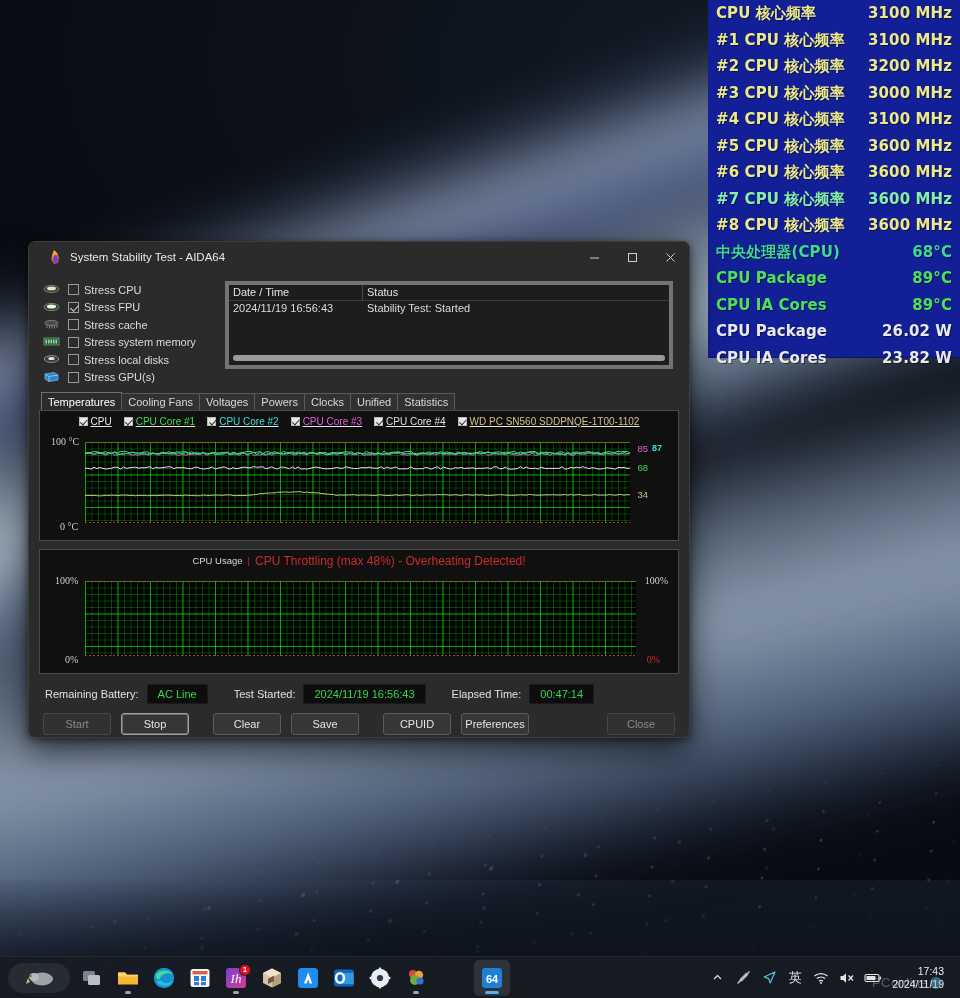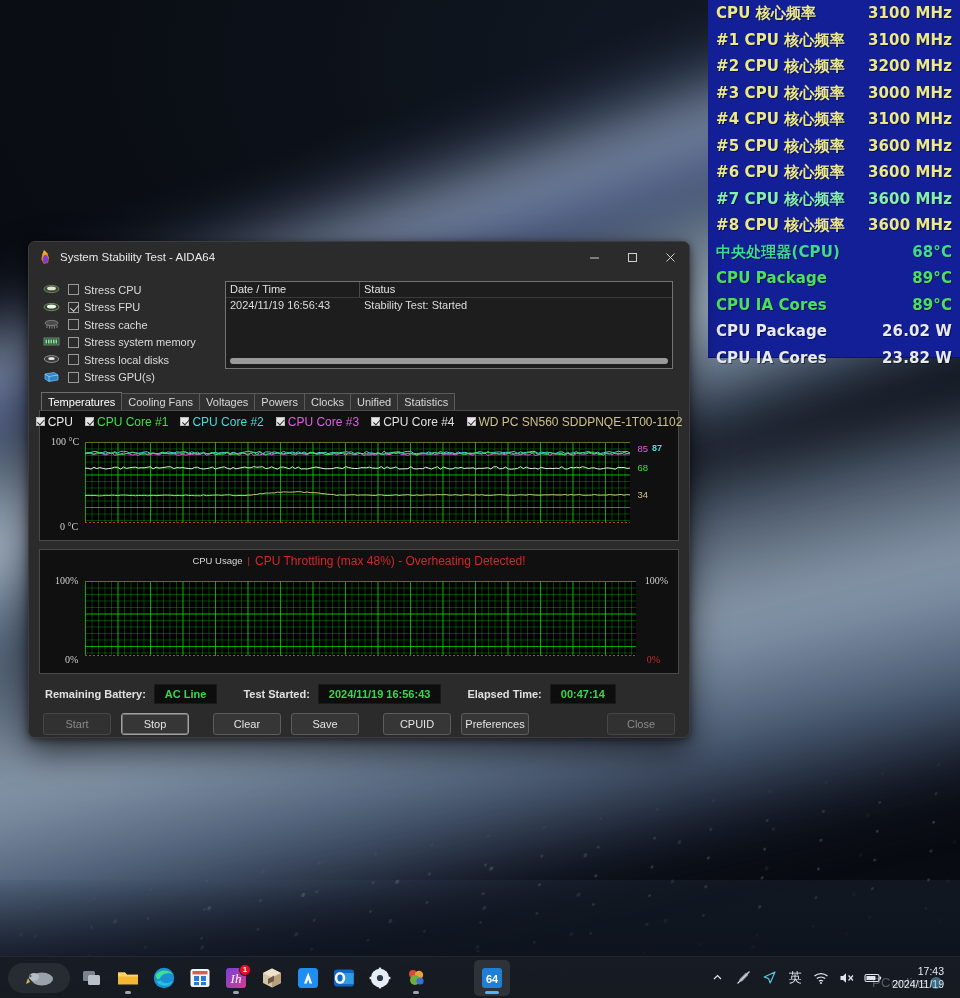--- a/index.html
+++ b/index.html
@@ -134,21 +134,21 @@
     border-radius: 7px;
     box-shadow: 0 14px 34px rgba(0,0,0,.62), 0 2px 8px rgba(0,0,0,.5);
     overflow: hidden;
     color: #e6e6e6;
     font-size: 11px;
   }
   #titlebar {
     height: 31px;
     background: #2b2b2b;
     display: flex; align-items: center;
-    padding-left: 9px;
+    padding-left: 19px;
     border-bottom: 1px solid #2b2b2b;
   }
   #titlebar .app-ico {
     width: 15px; height: 15px; margin-right: 7px;
     position: relative; flex: 0 0 auto;
   }
   .flame {
     position: absolute; left: 2px; top: 0;
     width: 10px; height: 14px;
     background: linear-gradient(180deg, #ffc23a 0%, #f08a1c 45%, #d85a10 100%);
@@ -195,21 +195,21 @@
     border: solid #dcdcdc;
     border-width: 0 1.4px 1.4px 0;
     transform: rotate(42deg);
   }
   .slabel { font-size: 11px; color: #dcdcdc; white-space: nowrap; }
 
   #logbox {
     flex: 1 1 auto;
     margin: 0 16px 0 16px;
     background: #1d1d1d;
-    border: 1px solid #737373;
+    border: 4px solid #737373;
     height: 88px;
     position: relative;
     overflow: hidden;
   }
   .loghead { display: flex; height: 16px; border-bottom: 1px solid #3a3a3a; }
   .lhcell {
     font-size: 11px; color: #e2e2e2;
     padding: 1px 0 0 4px;
     border-right: 1px solid #4a4a4a;
   }
@@ -252,21 +252,21 @@
     border: 1px solid #4a4a4a;
     margin-top: 0;
   }
   #panel1 { height: 131px; position: relative; }
   #panel2 { height: 125px; margin-top: 8px; position: relative; }
 
   #legend {
     display: flex; align-items: center; justify-content: center;
     gap: 12px; height: 18px; padding-top: 3px;
   }
-  .lgitem { display: flex; align-items: center; font-size: 12px; white-space: nowrap; }
+  .lgitem { display: flex; align-items: center; font-size: 10px; white-space: nowrap; text-decoration: underline; }
   .lgcb {
     width: 9px; height: 9px; margin-right: 3px;
     background: #e8e8e8; border: 1px solid #b9b9b9;
     position: relative; flex: 0 0 auto;
   }
   .lgcb::after {
     content: "";
     position: absolute; left: 2.5px; top: 0.3px;
     width: 2.6px; height: 5.6px;
     border: solid #2a2a2a; border-width: 0 1.3px 1.3px 0;
@@ -303,21 +303,21 @@
   }
   .vlabel {
     position: absolute; font-size: 9.5px; font-family: "Liberation Sans", sans-serif;
     white-space: nowrap;
   }
 
   
   #statusrow {
     display: flex; align-items: center;
     padding: 10px 0 0 16px;
-    font-size: 11px; color: #e0e0e0; font-weight: bold;
+    font-size: 11px; color: #e0e0e0;
   }
   .stlabel { margin-right: 8px; white-space: nowrap; }
   .stvalue {
     background: #0d0d0d;
     color: #35d84a;
     padding: 3px 10px;
     font-size: 11px;
     min-width: 56px;
     text-align: center;
     margin-right: 26px;

